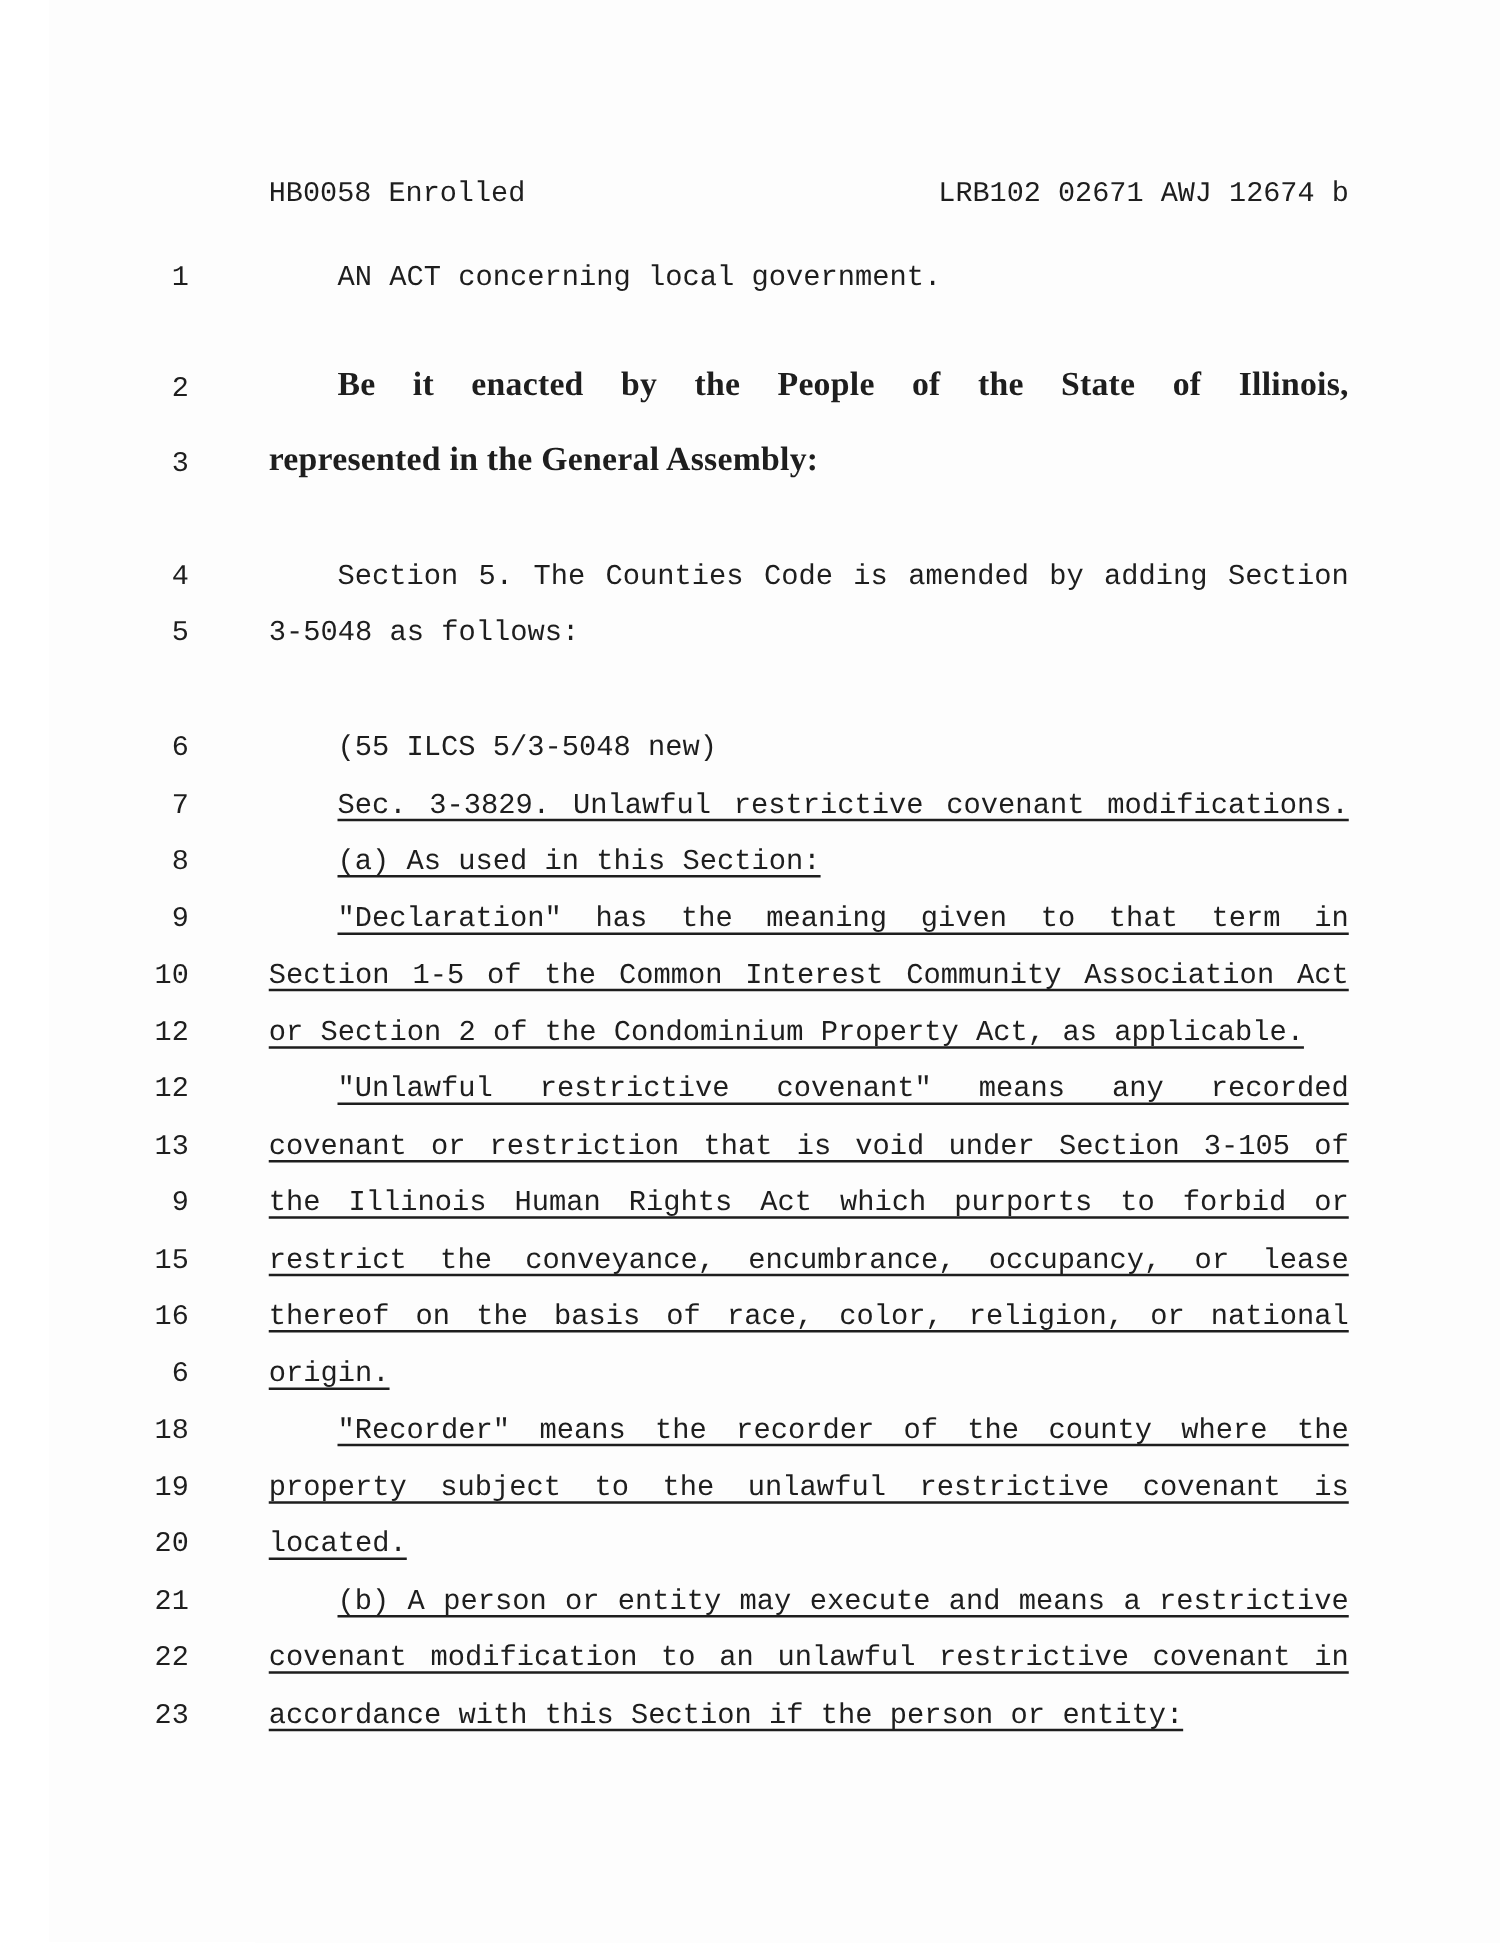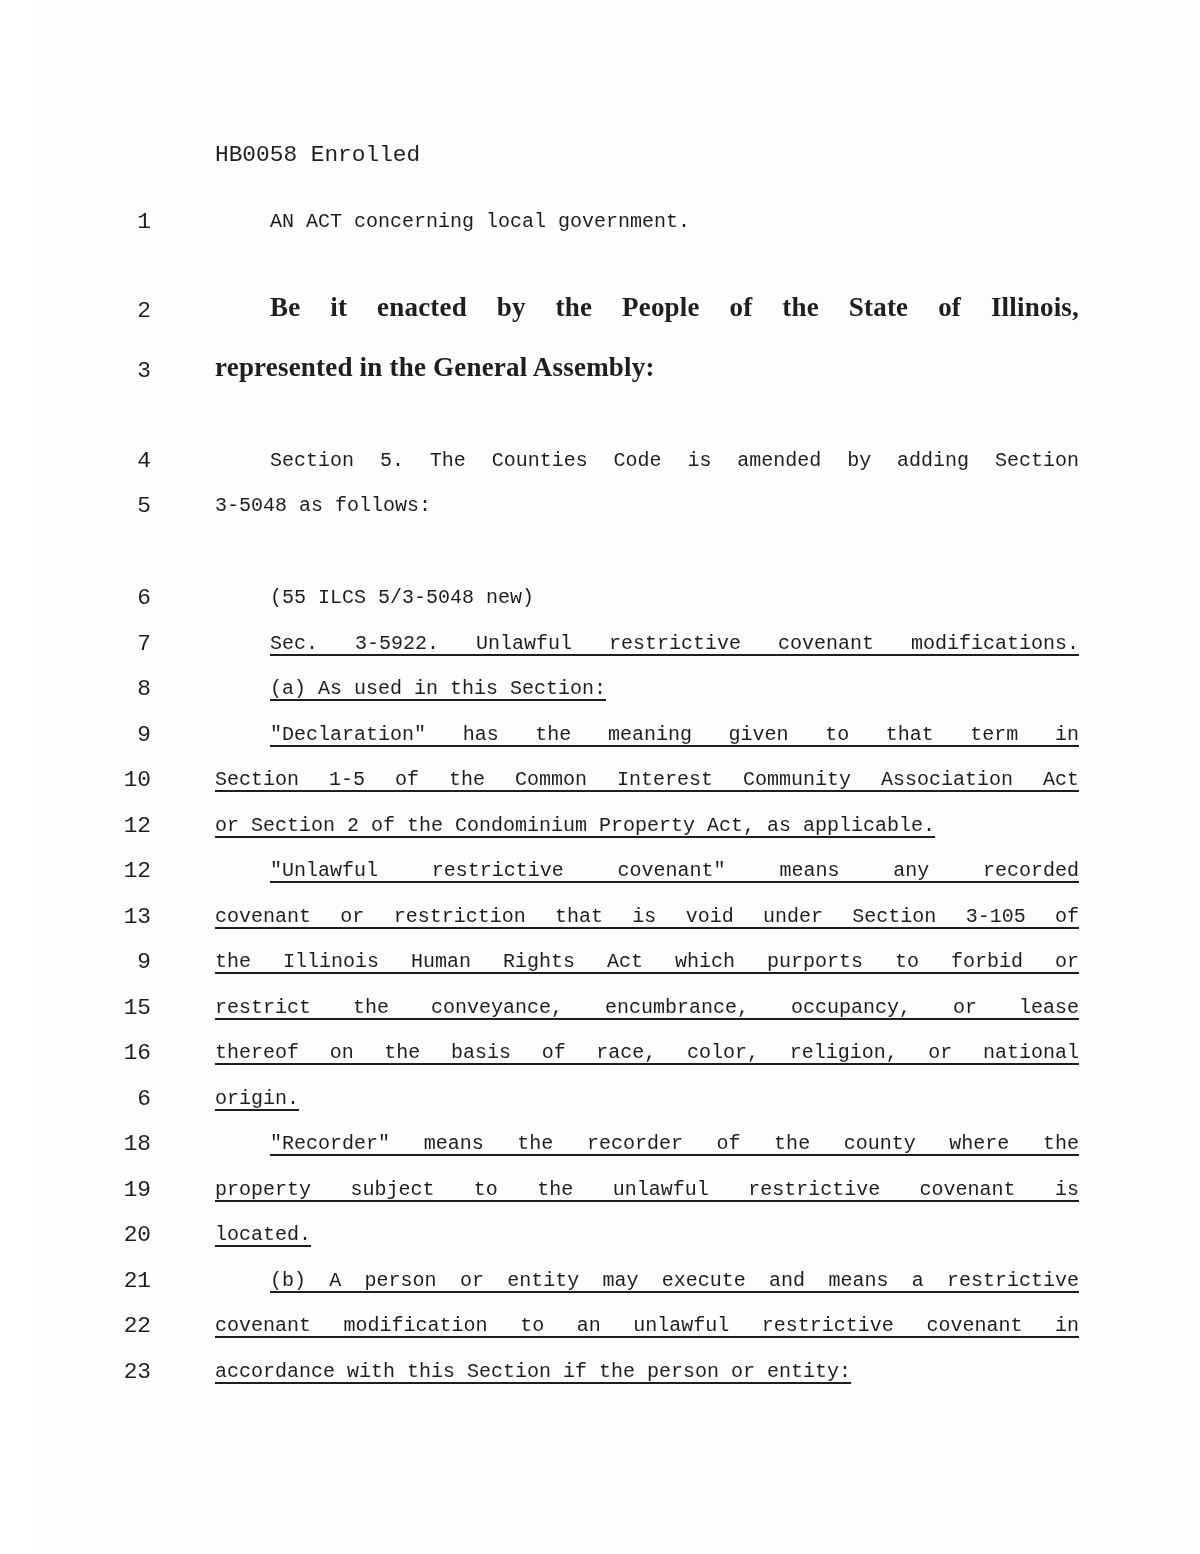--- a/index.html
+++ b/index.html
@@ -44,21 +44,21 @@
     font-size: 22.8px;
     line-height: 30px;
     white-space: nowrap;
   }
   .content {
     position: absolute;
     top: -22px;
     left: 176px;
     width: 864px;
     box-sizing: border-box;
-    font-size: 20px;
+    font-size: 23px;
     line-height: 30px;
   }
   .content.indent { padding-left: 55px; }
   .content.justify {
     text-align: justify;
     text-align-last: justify;
     font-family: Liberation Mono, monospace;
   }
   .content.bold {
     top: -28px;
@@ -73,20 +73,21 @@
     text-decoration-thickness: 2px;
     text-underline-offset: 5px;
   }
 </style>
 </head>
 <body>
 
 <div class="page">
   <div class="header-row">
     <span>HB0058 Enrolled</span>
+    <span>LRB102 02671 AWJ 12674 b</span>
   </div>
   <div id="lines">
   <div class="line" style="top: 229px;">
     <div class="num">1</div>
     <div class="content indent"><span class="txt">AN ACT concerning local government.</span></div>
   </div>
 
   <div class="line" style="top: 318px;">
     <div class="num">2</div>
     <div class="content bold indent justify"><span class="txt">Be it enacted by the People of the State of Illinois,</span></div>
@@ -107,21 +108,21 @@
     <div class="content"><span class="txt">3-5048 as follows:</span></div>
   </div>
 
   <div class="line" style="top: 605px;">
     <div class="num">6</div>
     <div class="content indent"><span class="txt">(55 ILCS 5/3-5048 new)</span></div>
   </div>
 
   <div class="line" style="top: 650.5px;">
     <div class="num">7</div>
-    <div class="content underline indent justify"><span class="txt">Sec. 3-5922. Unlawful restrictive covenant modifications.</span></div>
+    <div class="content underline indent justify"><span class="txt">Sec. 3-3829. Unlawful restrictive covenant modifications.</span></div>
   </div>
 
   <div class="line" style="top: 696px;">
     <div class="num">8</div>
     <div class="content underline indent"><span class="txt">(a) As used in this Section:</span></div>
   </div>
 
   <div class="line" style="top: 741.5px;">
     <div class="num">9</div>
     <div class="content underline indent justify"><span class="txt">"Declaration" has the meaning given to that term in</span></div>

